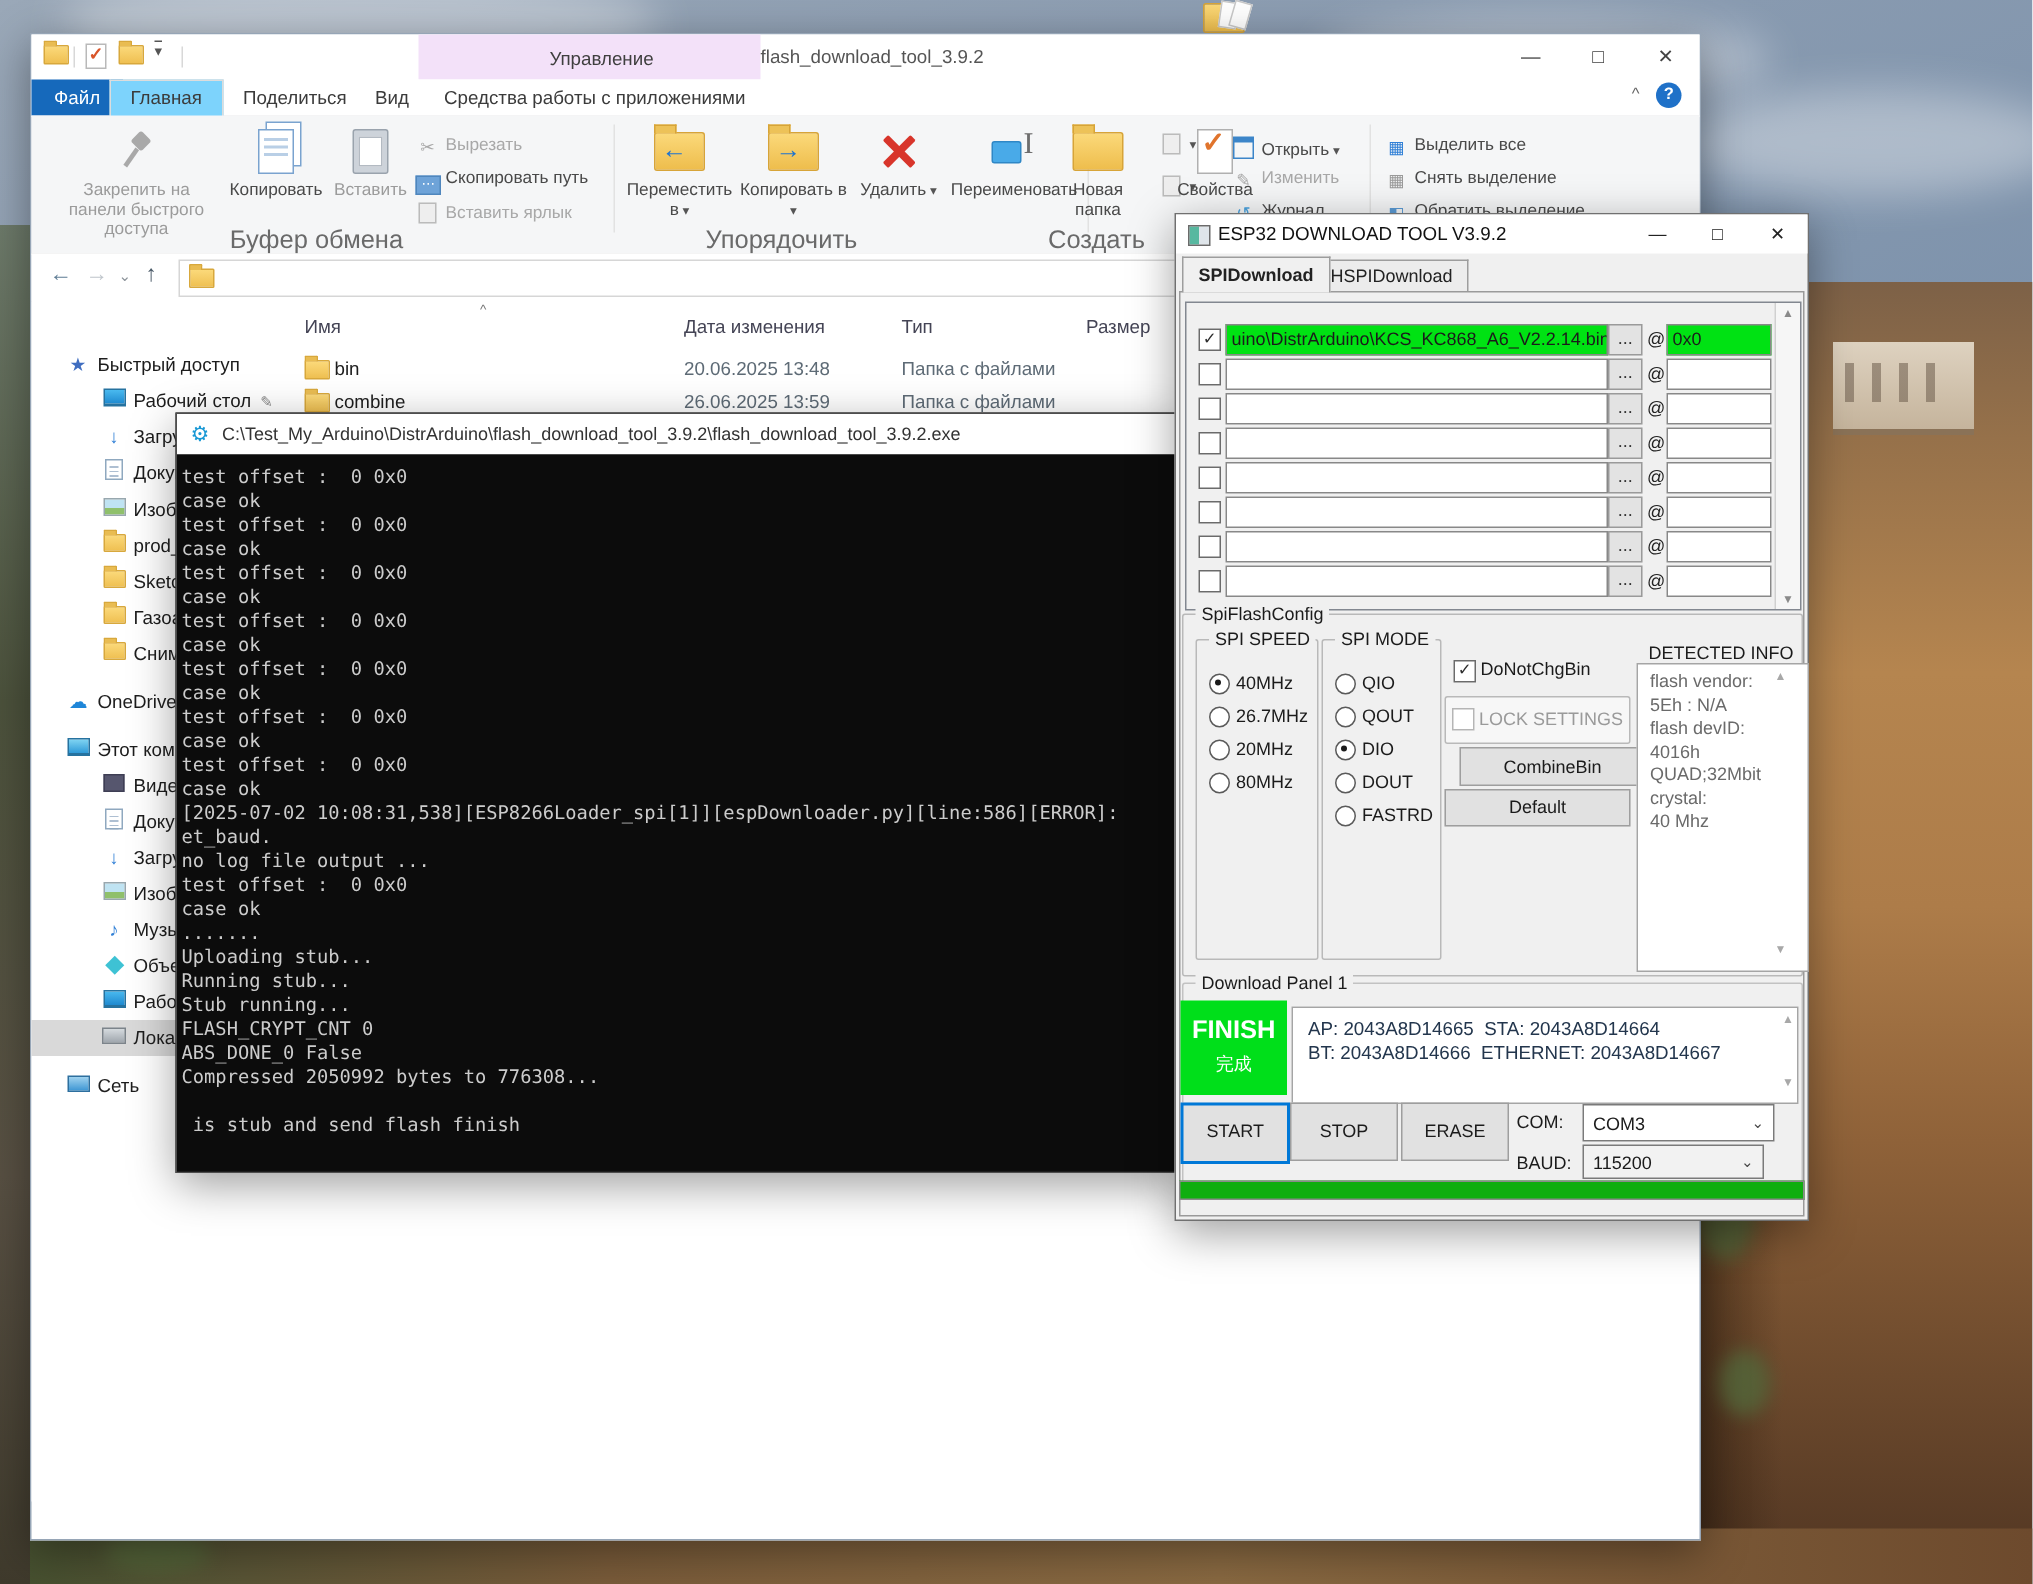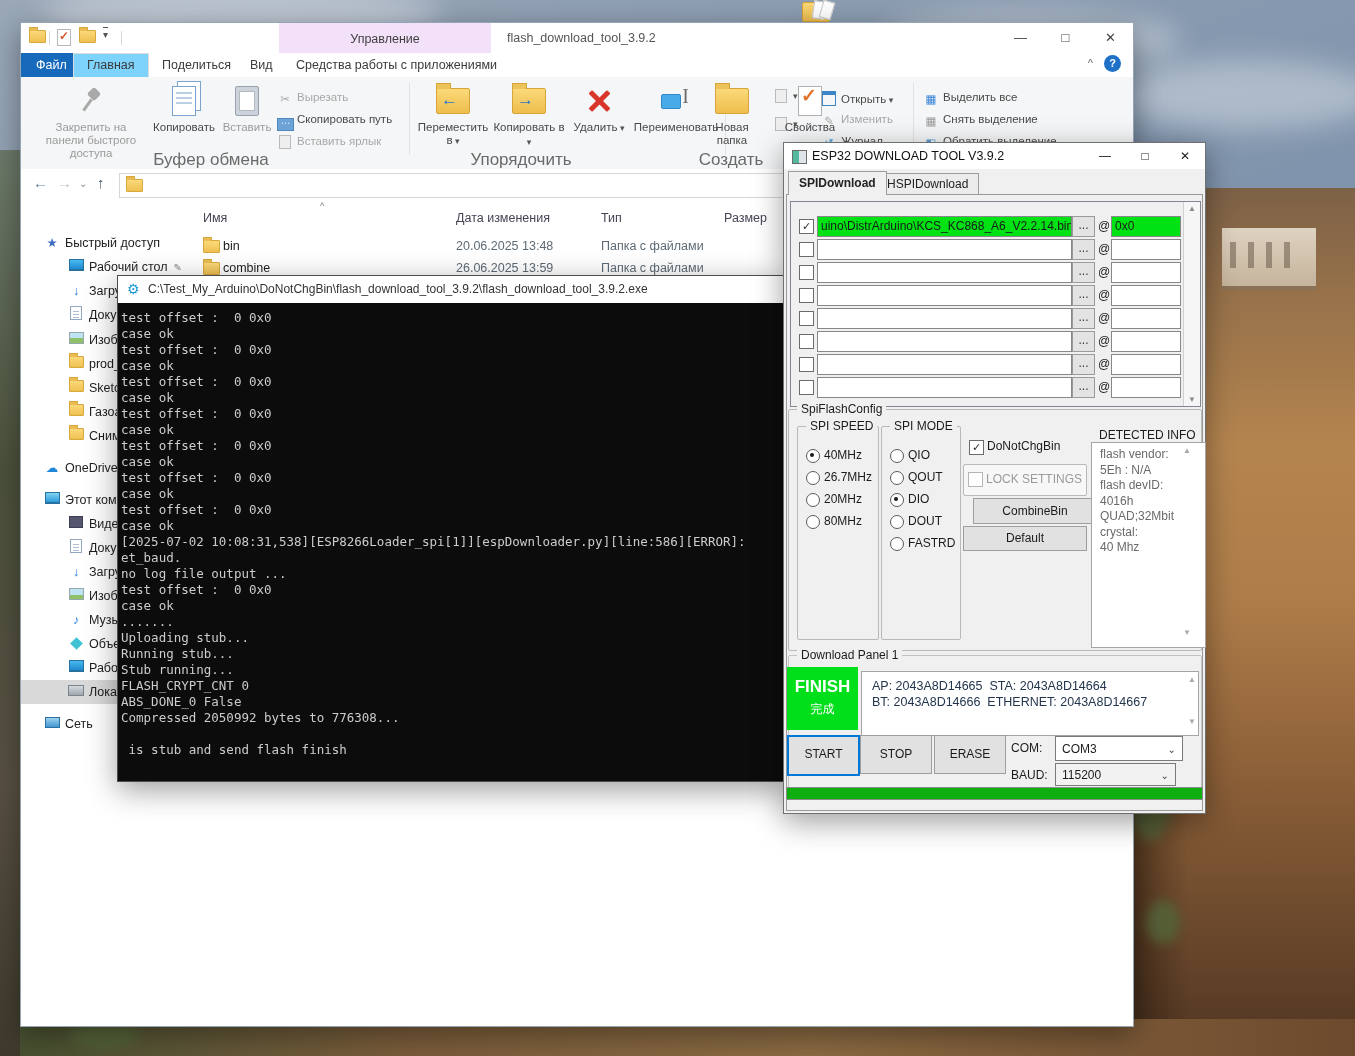--- a/index.html
+++ b/index.html
@@ -27,21 +27,21 @@
   .glyph{font-style:normal;}
   
   #explorer{left:20px;top:22px;width:1112px;height:1003px;border:1px solid #96a5b6;font-size:12.5px;color:#222;}
   #ex-title{left:0;top:0;right:0;height:30px;background:#fff;}
   .qat-ic{position:absolute;top:7px;}
   .ifold{display:inline-block;width:15px;height:11px;background:linear-gradient(#fbd97a,#efc052);border:1px solid #d8a83c;border-radius:1px;position:relative;}
   .ifold:before{content:"";position:absolute;left:-1px;top:-4px;width:7px;height:3px;background:#e9bc52;border:1px solid #d8a83c;border-bottom:none;border-radius:1px 1px 0 0;}
   .checkdoc{display:inline-block;width:12px;height:15px;background:#fff;border:1px solid #b9b9b9;position:relative;}
   .checkdoc span{position:absolute;left:1px;top:-1px;color:#d9552a;font-size:12px;font-weight:bold;}
   .qsep{position:absolute;top:8px;width:1px;height:14px;background:#d8d8d8;}
-  #manage-tab{left:258px;top:0;width:212px;height:30px;background:#f3e1f9;color:#3f3f3f;text-align:center;line-height:32px;font-size:12.5px;}
+  #manage-tab{left:258px;top:0;width:212px;height:30px;background:#f3e1f9;color:#3f3f3f;text-align:center;line-height:32px;font-size:12.5px;padding-left:16px;}
   #ex-title-text{left:486px;top:0;height:30px;line-height:30px;color:#555;}
   .ctl{position:absolute;top:0;width:45px;height:30px;text-align:center;line-height:30px;color:#444;font-size:13px;}
   
   #ex-tabs{left:0;top:30px;right:0;height:24px;background:#fff;border-bottom:1px solid #e8e8e8;}
   .extab{position:absolute;top:0;height:24px;line-height:24px;padding:0 13px;color:#3b3b3b;}
   .extab.file{background:#1669bb;color:#fff;padding:0 15px;}
   .extab.active{background:#7dd3fc;border:1px solid #dcdcdc;border-bottom:none;line-height:22px;}
   #ribbon-help{position:absolute;top:32px;right:12px;width:17px;height:17px;border-radius:50%;background:#1f71c8;color:#fff;text-align:center;line-height:17px;font-size:11px;font-weight:bold;}
   #ribbon-collapse{position:absolute;top:34px;right:40px;color:#666;font-size:11px;}
   
@@ -364,21 +364,21 @@
       <span class="fcell fdate" style="left:269px;">26.06.2025 13:59</span>
       <span class="fcell ftype" style="left:414px;">Папка с файлами</span>
     </div>
   </div>
 
 </div>
 
 <div id="console" class="win">
   <div id="con-title" class="abs">
     <span class="glyph">⚙</span>
-    <span class="t">C:\Test_My_Arduino\DoNotChgBin\flash_download_tool_3.9.2\flash_download_tool_3.9.2.exe</span>
+    <span class="t">C:\Test_My_Arduino\DistrArduino\flash_download_tool_3.9.2\flash_download_tool_3.9.2.exe</span>
   </div>
   <div id="con-body" class="abs">test offset :  0 0x0
 case ok
 test offset :  0 0x0
 case ok
 test offset :  0 0x0
 case ok
 test offset :  0 0x0
 case ok
 test offset :  0 0x0

